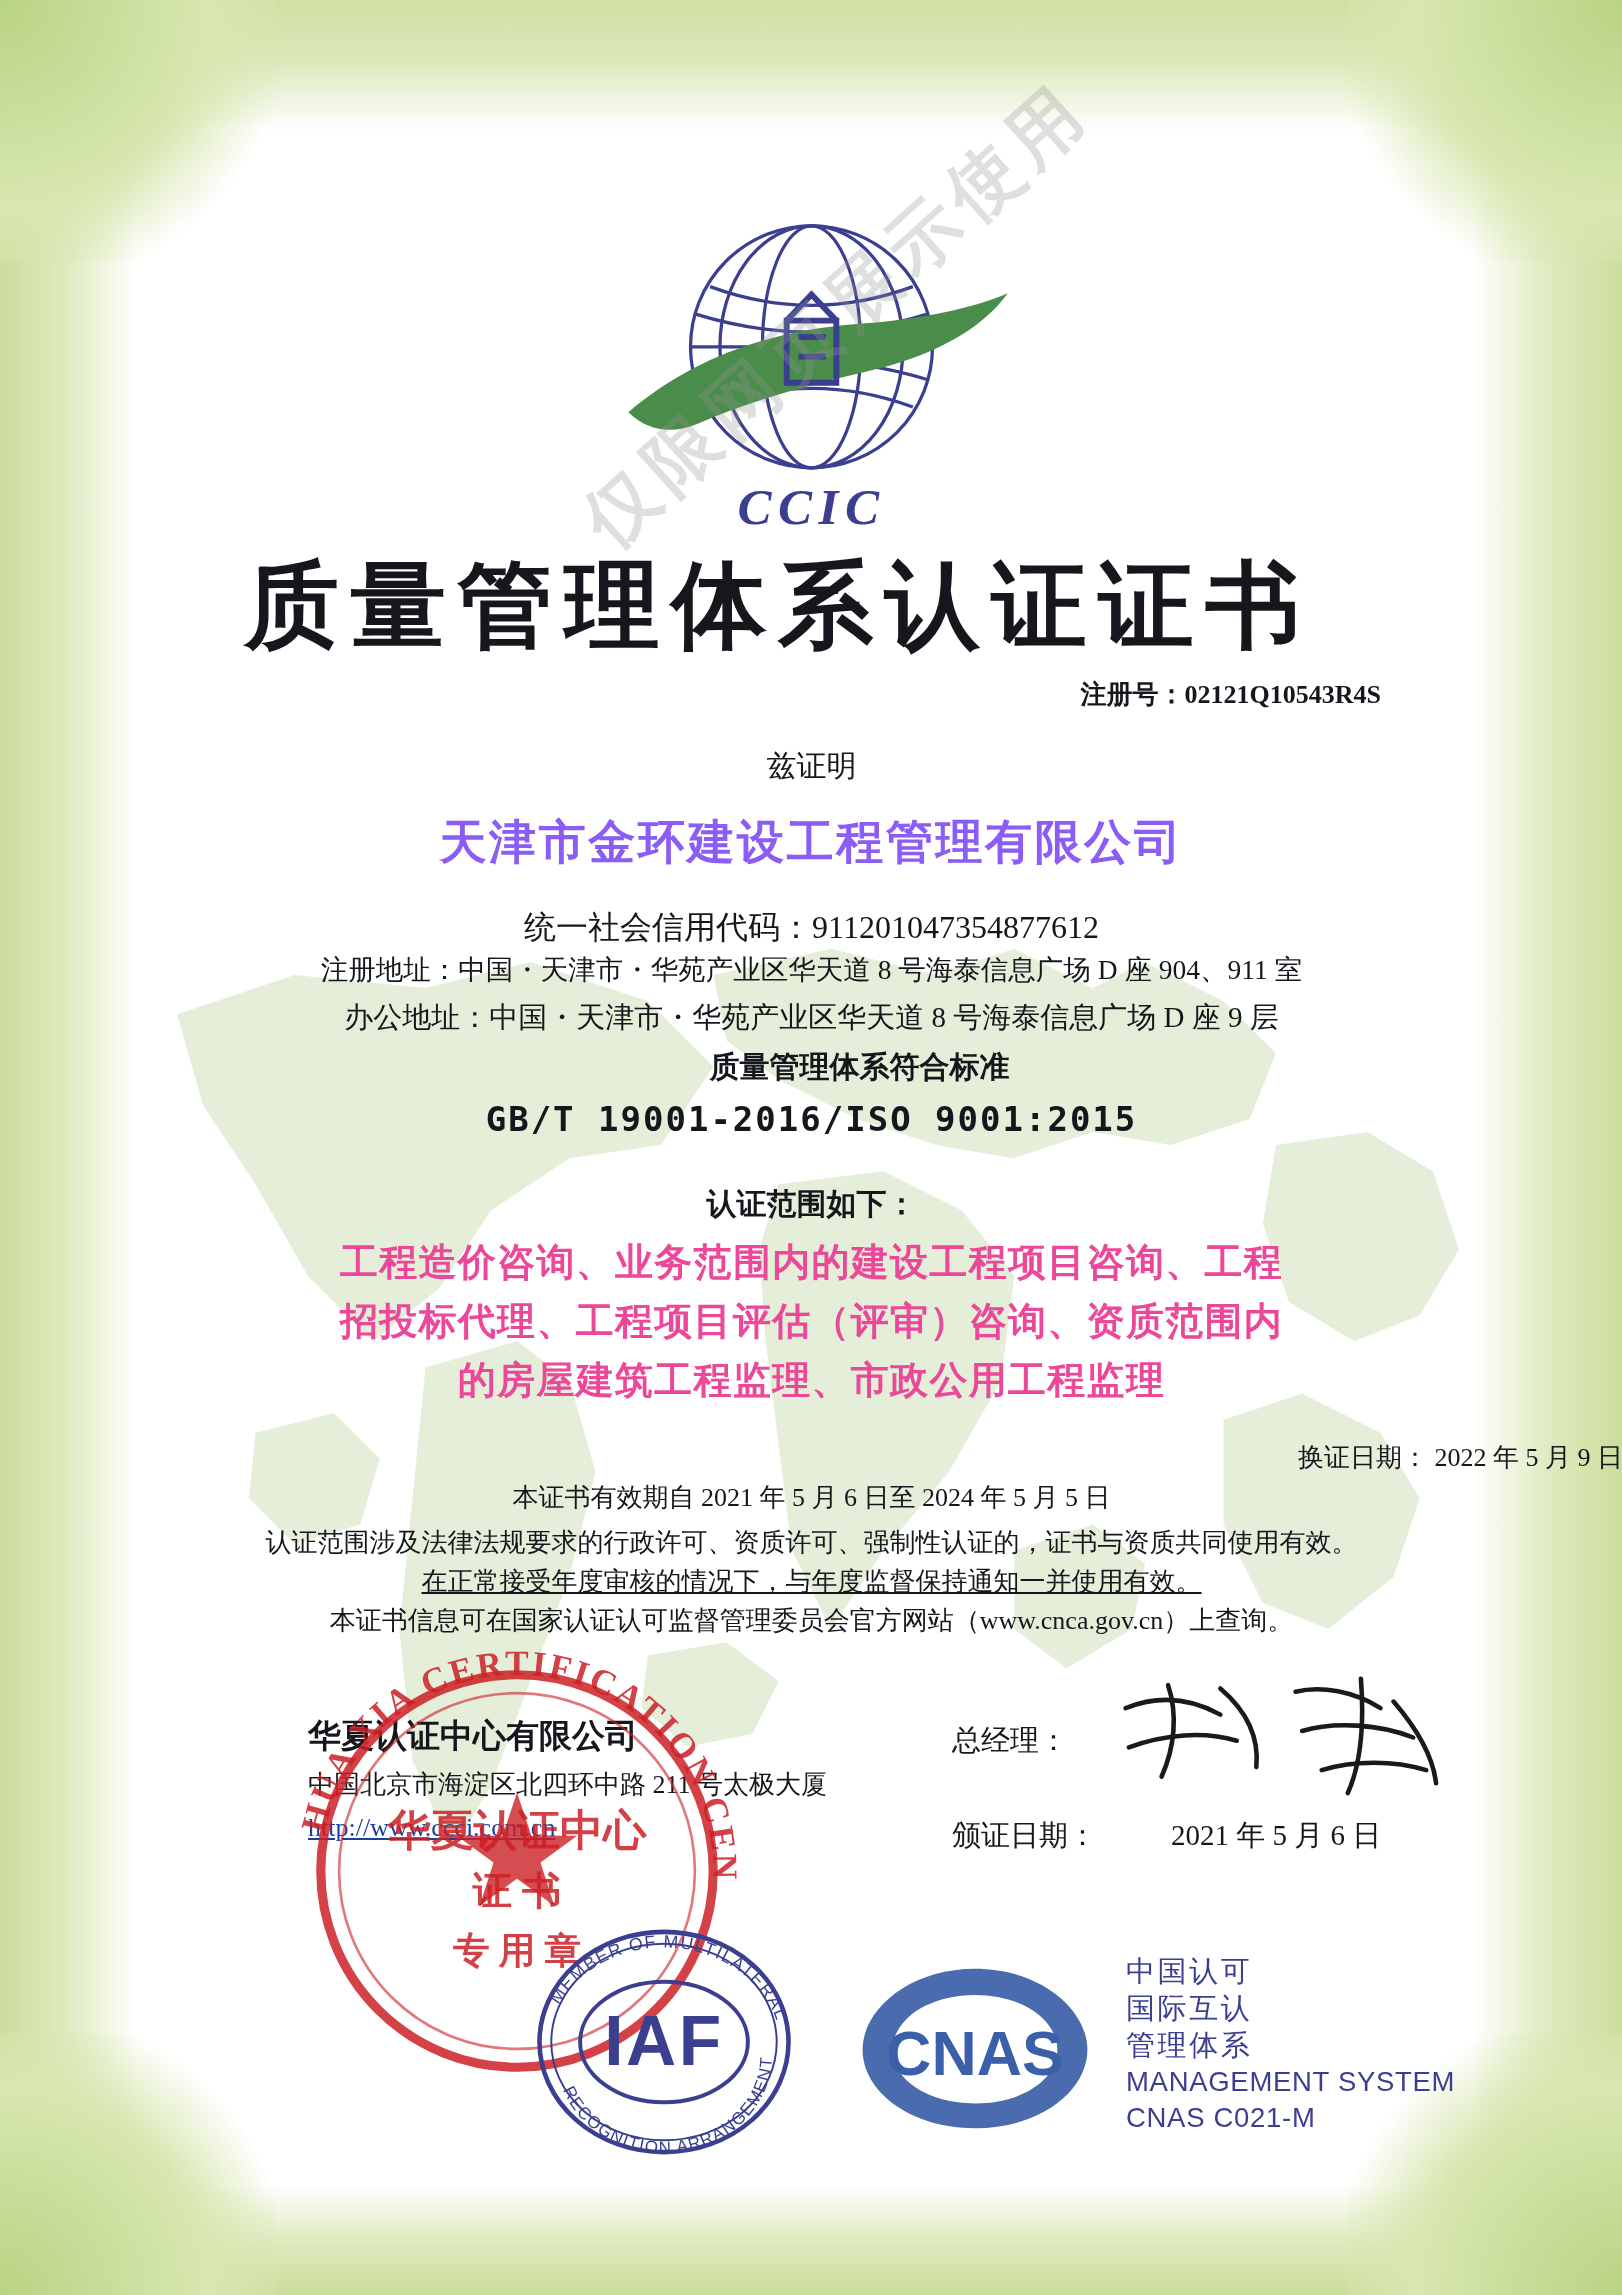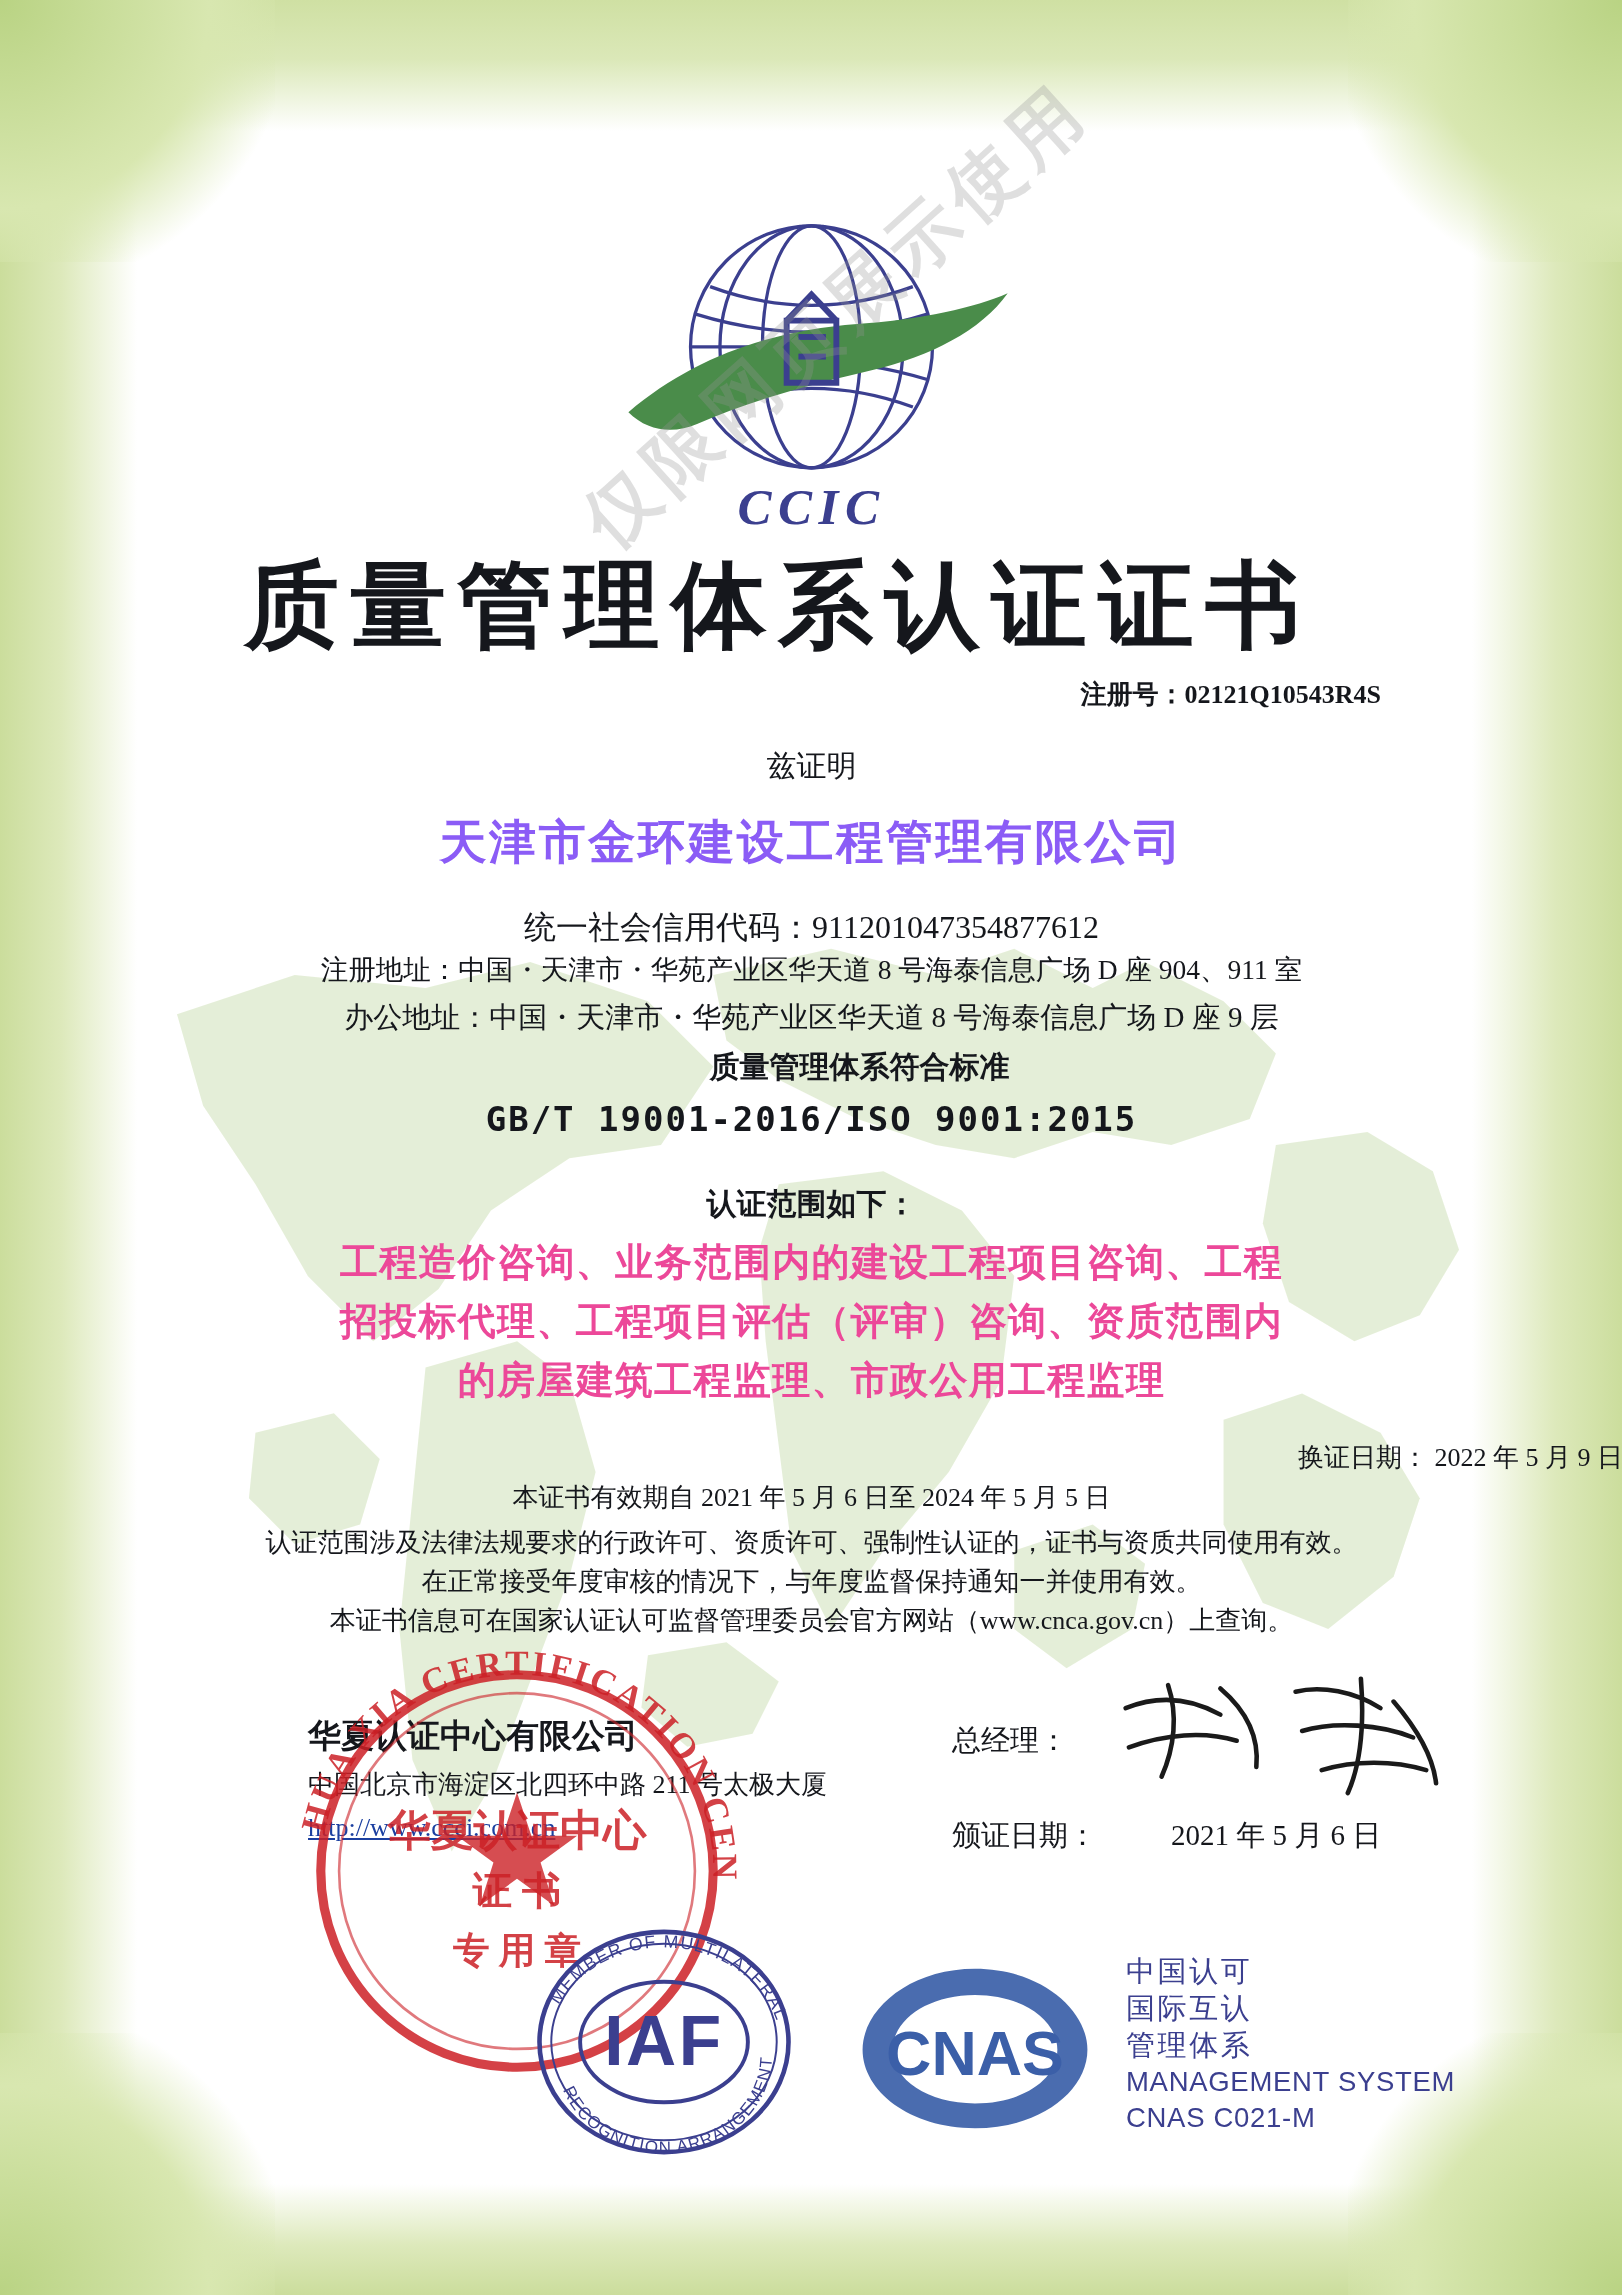--- a/index.html
+++ b/index.html
@@ -176,21 +176,21 @@
     font-weight: bold;
     line-height: 1.55;
     letter-spacing: 1.3px;
     color: #ec4899;
   }
 
   .renew-date  { top: 1440px; font-size: 26px; text-align: right; }
   .valid-range { top: 1480px; font-size: 26px; text-align: center; }
 
   .note1 { top: 1525px; font-size: 26px; }
-  .note2 { top: 1564px; font-size: 26px; }
+  .note2 { top: 1564px; font-size: 26px; text-decoration: underline; }
   .note3 { top: 1603px; font-size: 26px; }
 
   
   .issuer-name {
     position: absolute;
     left: 308px;
     top: 1714px;
     font-size: 33px;
     font-weight: bold;
     color: #15171c;

